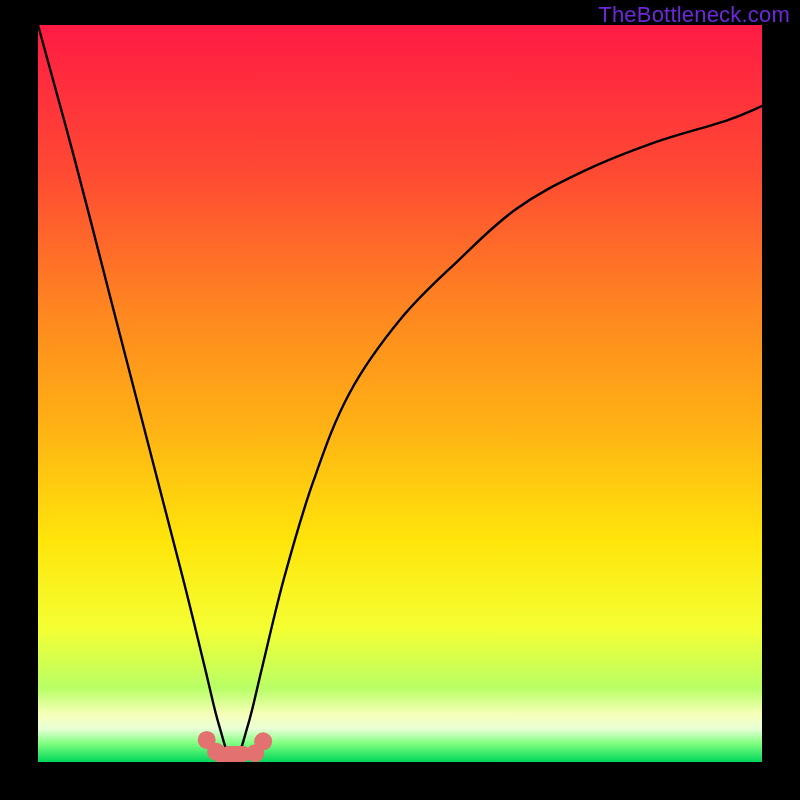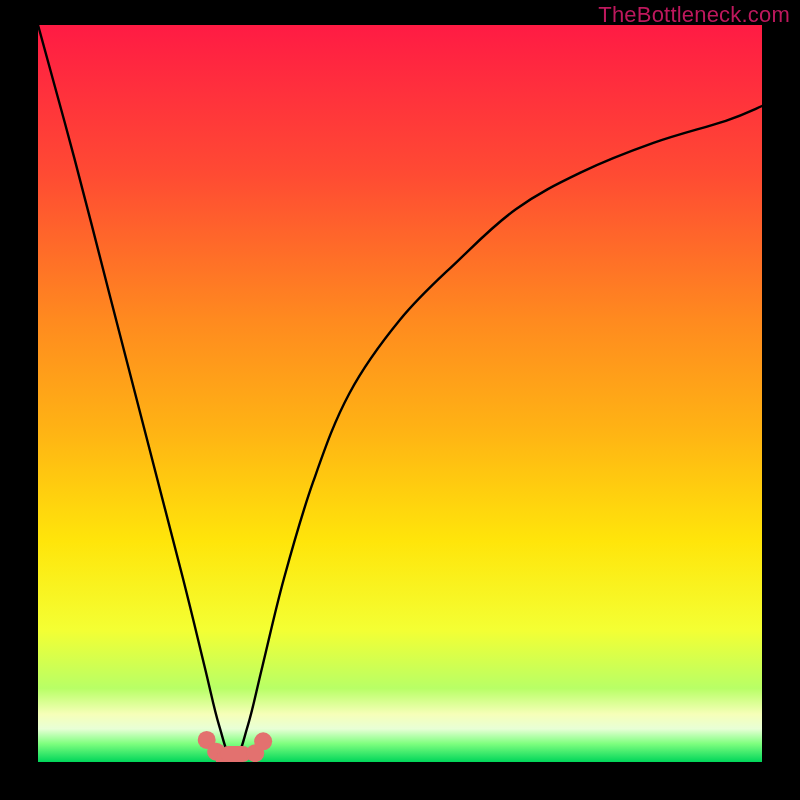--- a/index.html
+++ b/index.html
@@ -35,21 +35,21 @@
   .plot svg {
     display: block;
     width: 724px;
     height: 737px;
   }
   .watermark {
     position: absolute;
     top: 2px;
     right: 10px;
     font-size: 22px;
-    color: #be185d;
+    color: #6d28d9;
     letter-spacing: 0.2px;
     font-weight: 500;
   }
 </style>
 </head>
 <body>
 
 <div class="stage">
   <div class="frame"></div>
 

